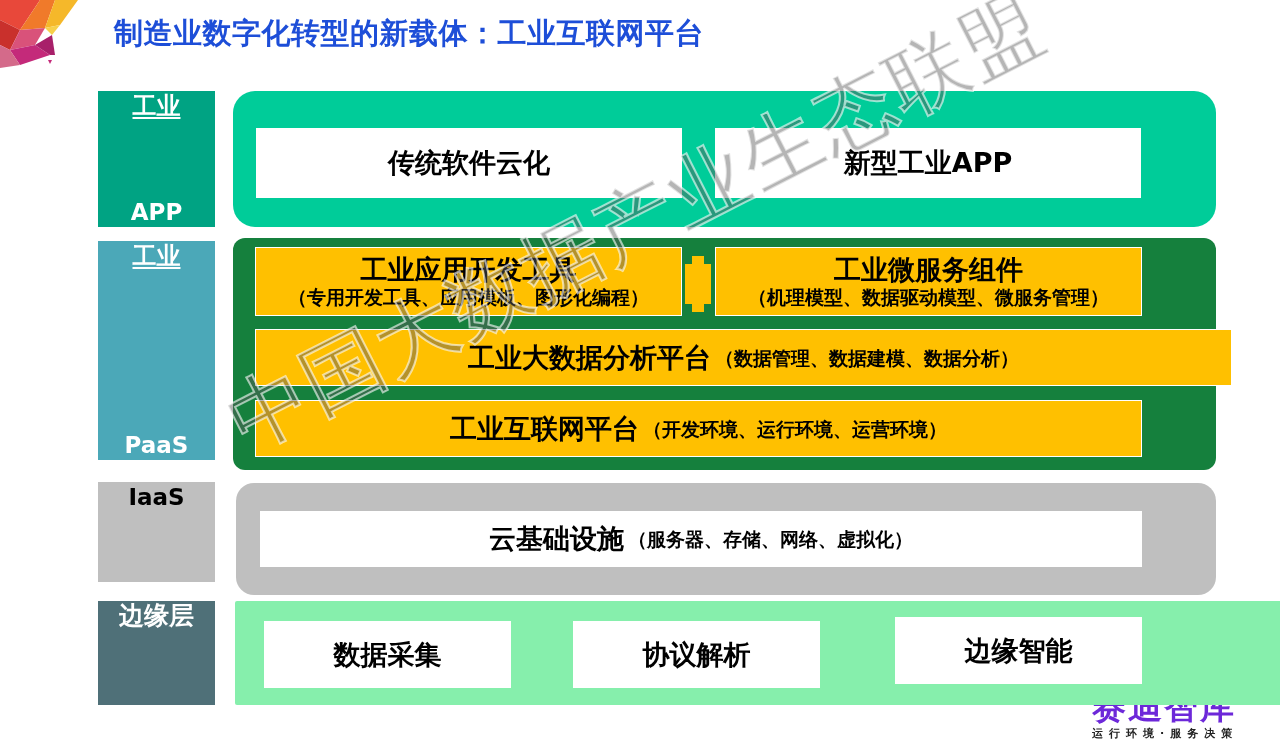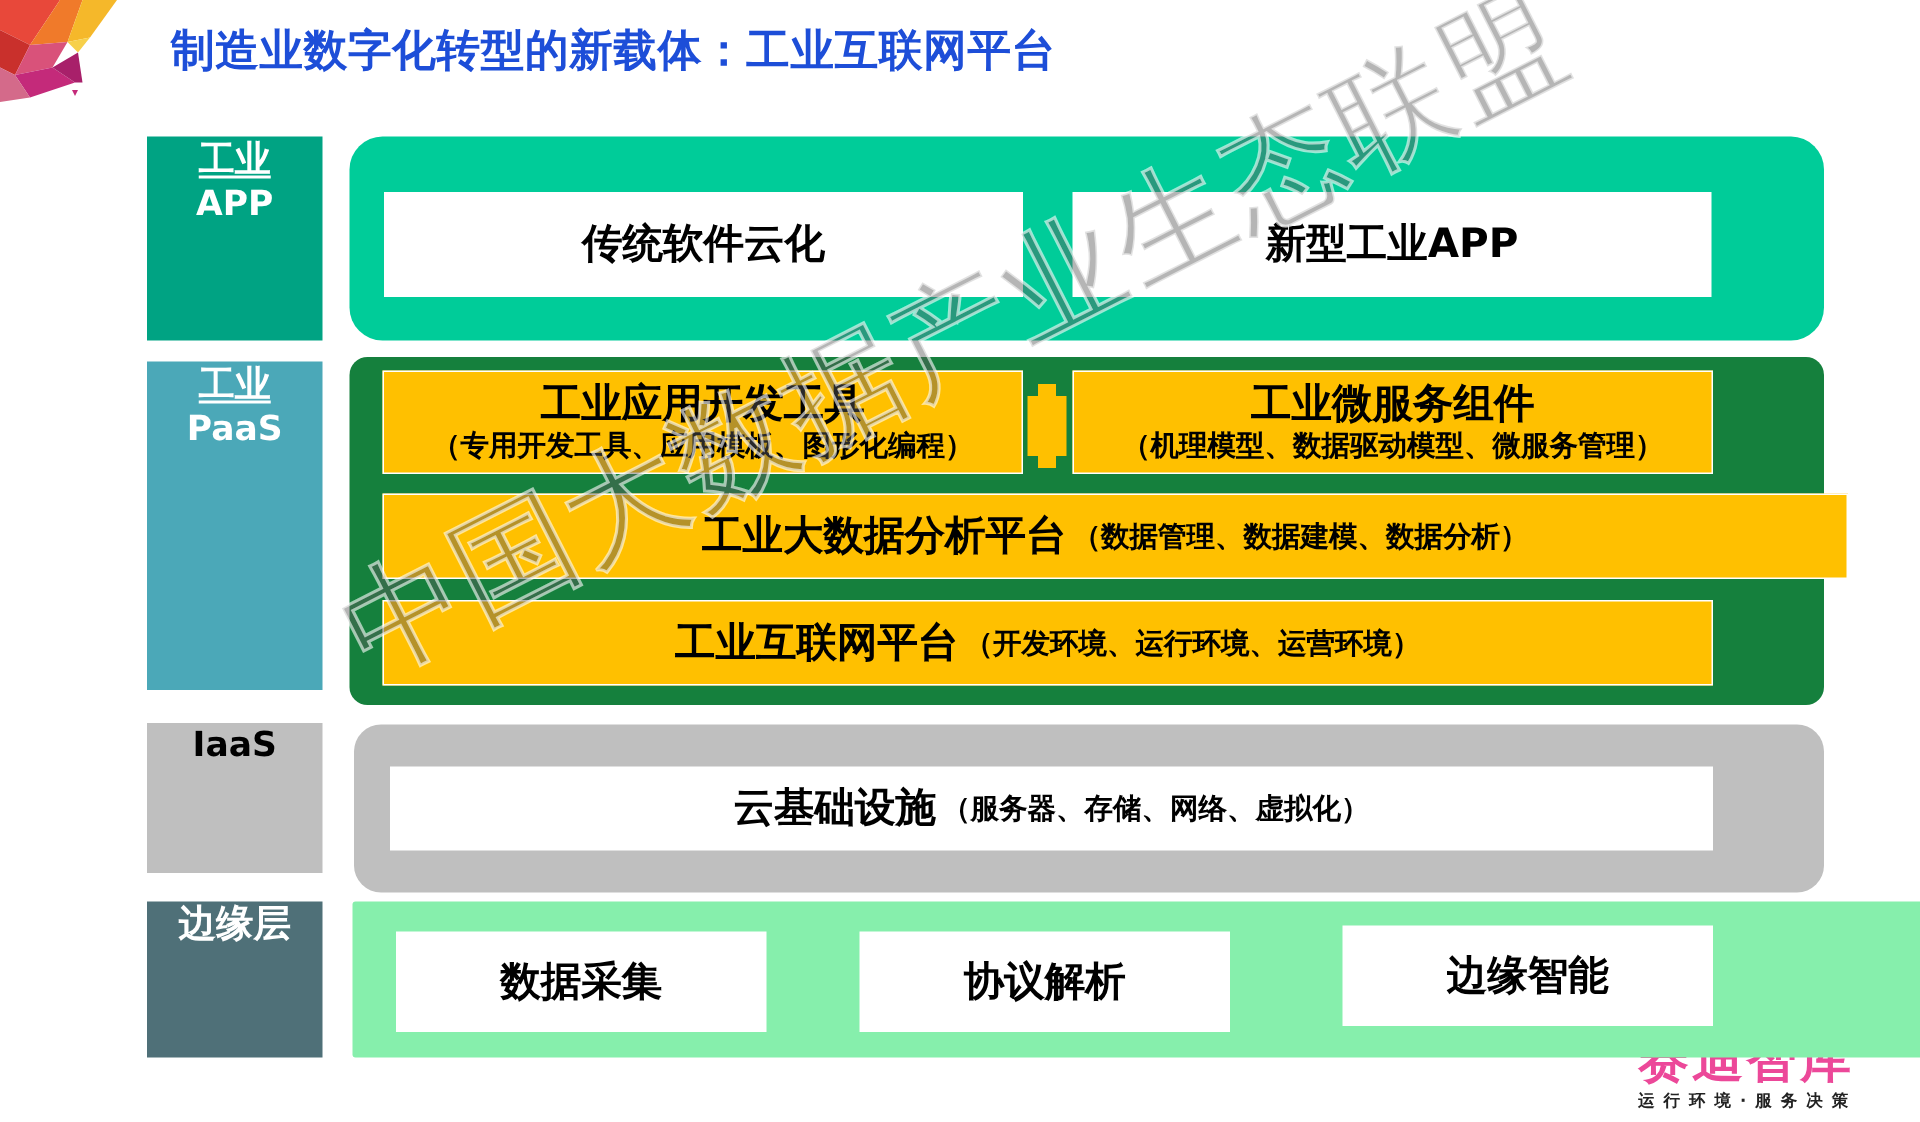--- a/index.html
+++ b/index.html
@@ -9,21 +9,21 @@
       font-family: "DejaVu Sans", "Liberation Sans", sans-serif;
     }
     .corner-deco { position: absolute; left: 0; top: 0; width: 80px; height: 72px; }
     .title {
       position: absolute; left: 114px; top: 14px;
       font-size: 29px; font-weight: bold; color: #1d4ed8; letter-spacing: 0.5px;
       white-space: nowrap;
     }
     .layer-label {
       position: absolute; left: 98px; width: 117px;
-      display: flex; flex-direction: column; align-items: center; justify-content: flex-start;
+      display: flex; flex-direction: column; align-items: center; justify-content: space-between;
       color: #ffffff; font-weight: bold; text-align: center;
     }
     .layer-label .l1 { font-size: 24px; line-height: 30px; text-decoration: underline; text-underline-offset: 3px; }
     .layer-label .l2 { font-size: 23px; line-height: 30px; }
     .layer-label.plain .l1 { text-decoration: none; }
 
     .band { position: absolute; left: 233px; width: 943px; border-radius: 22px; padding-left: 40px; }
     .box {
       position: absolute; background: #ffffff; color: #000;
       display: flex; align-items: center; justify-content: center;
@@ -35,21 +35,21 @@
     .inline .sub { font-size: 19px; margin-left: 4px; }
     .connector { position: absolute; left: 683px; top: 256px; width: 30px; height: 56px; }
     .watermark {
       position: absolute; left: 210px; top: 380px;
       font-size: 80px; color: rgba(90,90,90,0.45); font-weight: normal;
       transform: rotate(-27deg); transform-origin: left top; white-space: nowrap;
       pointer-events: none; letter-spacing: 2px;
       -webkit-text-stroke: 2px rgba(255,255,255,0.6);
     }
     .logo { position: absolute; left: 1092px; top: 688px; width: 160px; }
-    .logo .big { color: #ec4899; font-size: 34px; font-weight: bold; line-height: 36px; letter-spacing: 2px; }
+    .logo .big { color: #6d28d9; font-size: 34px; font-weight: bold; line-height: 36px; letter-spacing: 2px; }
     .logo .small { color: #222; font-size: 11px; letter-spacing: 6px; font-weight: bold; margin-top: 2px; }
   </style>
 </head>
 <body>
 
 <svg class="corner-deco" viewBox="0 0 80 72">
   <polygon points="0,0 40,0 20,30 0,20" fill="#e8483a"></polygon>
   <polygon points="40,0 55,0 45,28 20,30" fill="#f07a2a"></polygon>
   <polygon points="55,0 78,0 60,25 45,28" fill="#f5b82a"></polygon>
   <polygon points="45,28 60,25 52,35" fill="#f7d04a"></polygon>

